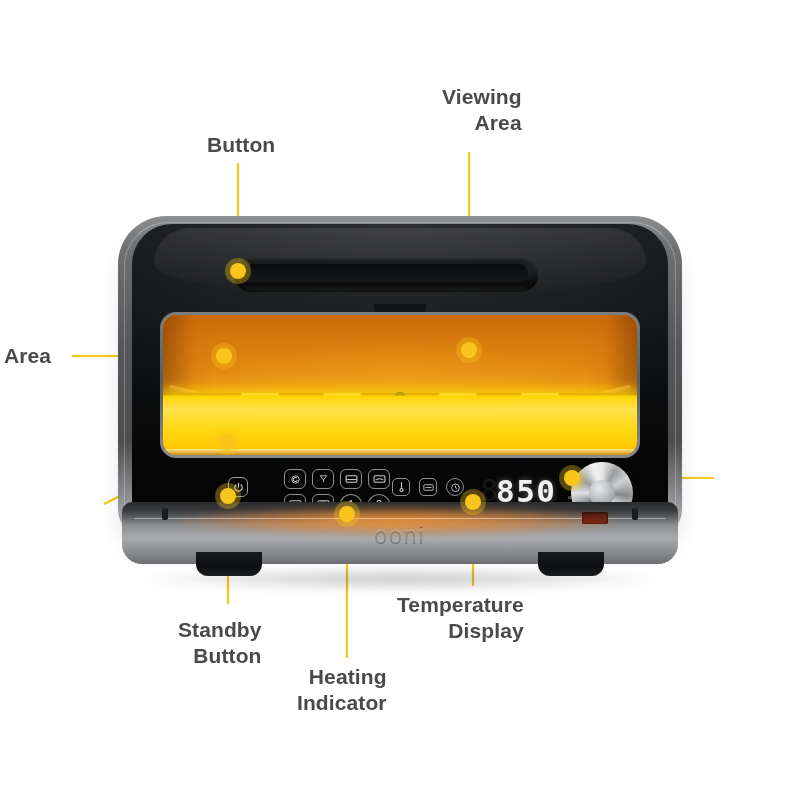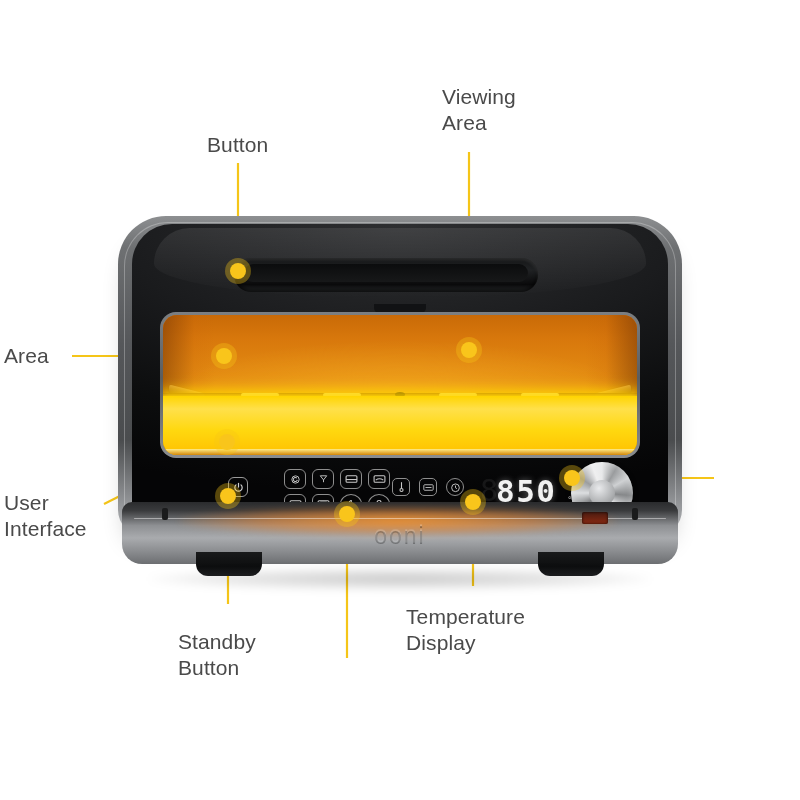--- a/index.html
+++ b/index.html
@@ -20,23 +20,24 @@
     overflow: hidden;
   }
 
   
   .callout-label {
     position: absolute;
     color: #4a4a4a;
     font-family: "Liberation Sans", sans-serif;
     font-size: 21px;
     line-height: 26px;
-    font-weight: 400;
+    font-weight: 700;
     letter-spacing: 0.1px;
     white-space: pre-line;
+    text-align: right;
   }
 
   .leader-svg {
     position: absolute;
     left: 0; top: 0;
     width: 800px; height: 800px;
     pointer-events: none;
   }
 
   
@@ -597,24 +598,24 @@
   <div class="dot" style="left:460px; top:489px;"></div>
   <div class="dot" style="left:559px; top:465px;"></div>
 
   <div class="callout-label" style="left:207px; top:132px;">Button</div>
 
   <div class="callout-label" style="left:442px; top:84px;">Viewing
 Area</div>
 
   <div class="callout-label" style="left:4px; top:343px;">Area</div>
 
-  <div class="callout-label" style="left:4px; top:490px;">User
-Interface</div>
-
-  <div class="callout-label" style="left:178px; top:617px;margin-top:12px;">Standby
+
+  <div class="callout-label" style="left:178px; top:617px;">Standby
 Button</div>
 
-
-  <div class="callout-label" style="left:406px; top:592px;margin-top:12px;">Temperature
+  <div class="callout-label" style="left:297px; top:664px;">Heating
+Indicator</div>
+
+  <div class="callout-label" style="left:397px; top:592px;">Temperature
 Display</div>
 
 
 </div>
 
 </body></html>

